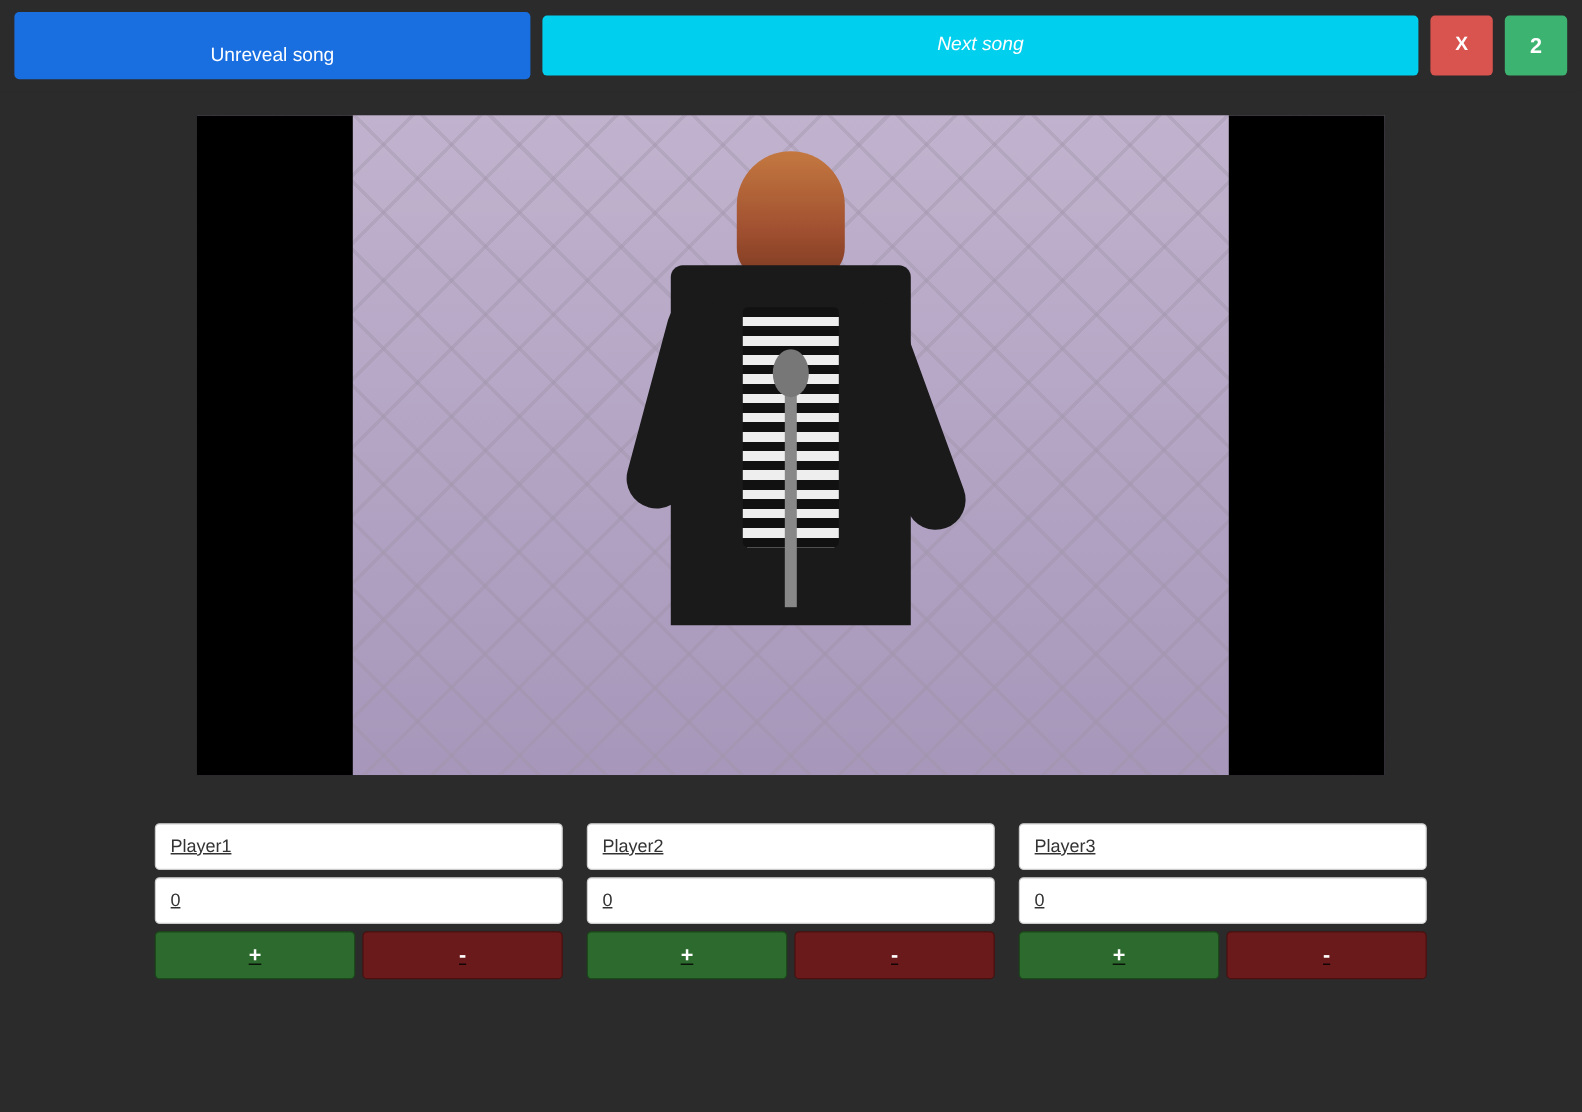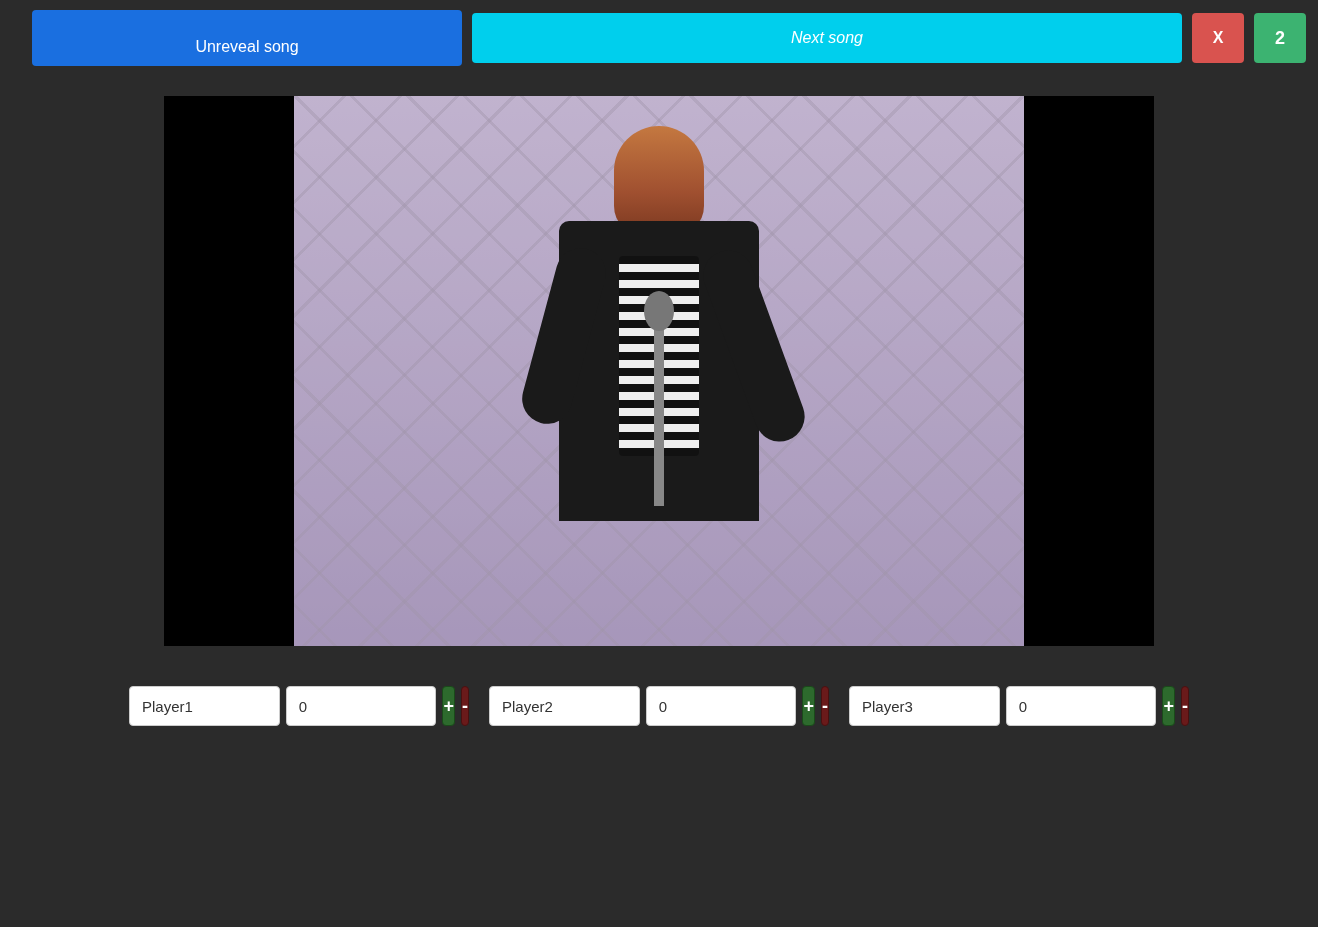--- a/index.html
+++ b/index.html
@@ -24,21 +24,20 @@
     .btn-unreveal {
       background-color: #1a6fe0;
       color: white;
       border: none;
       border-radius: 4px;
       padding: 28px 20px;
       font-size: 16px;
       cursor: pointer;
       width: 430px;
       height: 50px;
-      margin-left: 20px;
     }
 
     .btn-next {
       background-color: #00cfed;
       color: white;
       border: none;
       border-radius: 4px;
       padding: 10px 20px;
       font-size: 16px;
       cursor: pointer;
@@ -107,23 +106,24 @@
     
     .players-section {
       display: flex;
       justify-content: center;
       gap: 20px;
       padding: 30px 20px 20px 20px;
     }
 
     .player-card {
       display: flex;
-      flex-direction: row;
+      flex-direction: column;
       gap: 6px;
       width: 340px;
+      text-decoration: underline;
     }
 
     .player-name-input {
       background-color: #fff;
       border: 1px solid #ccc;
       border-radius: 4px;
       padding: 10px 12px;
       font-size: 15px;
       color: #333;
       width: 100%;

